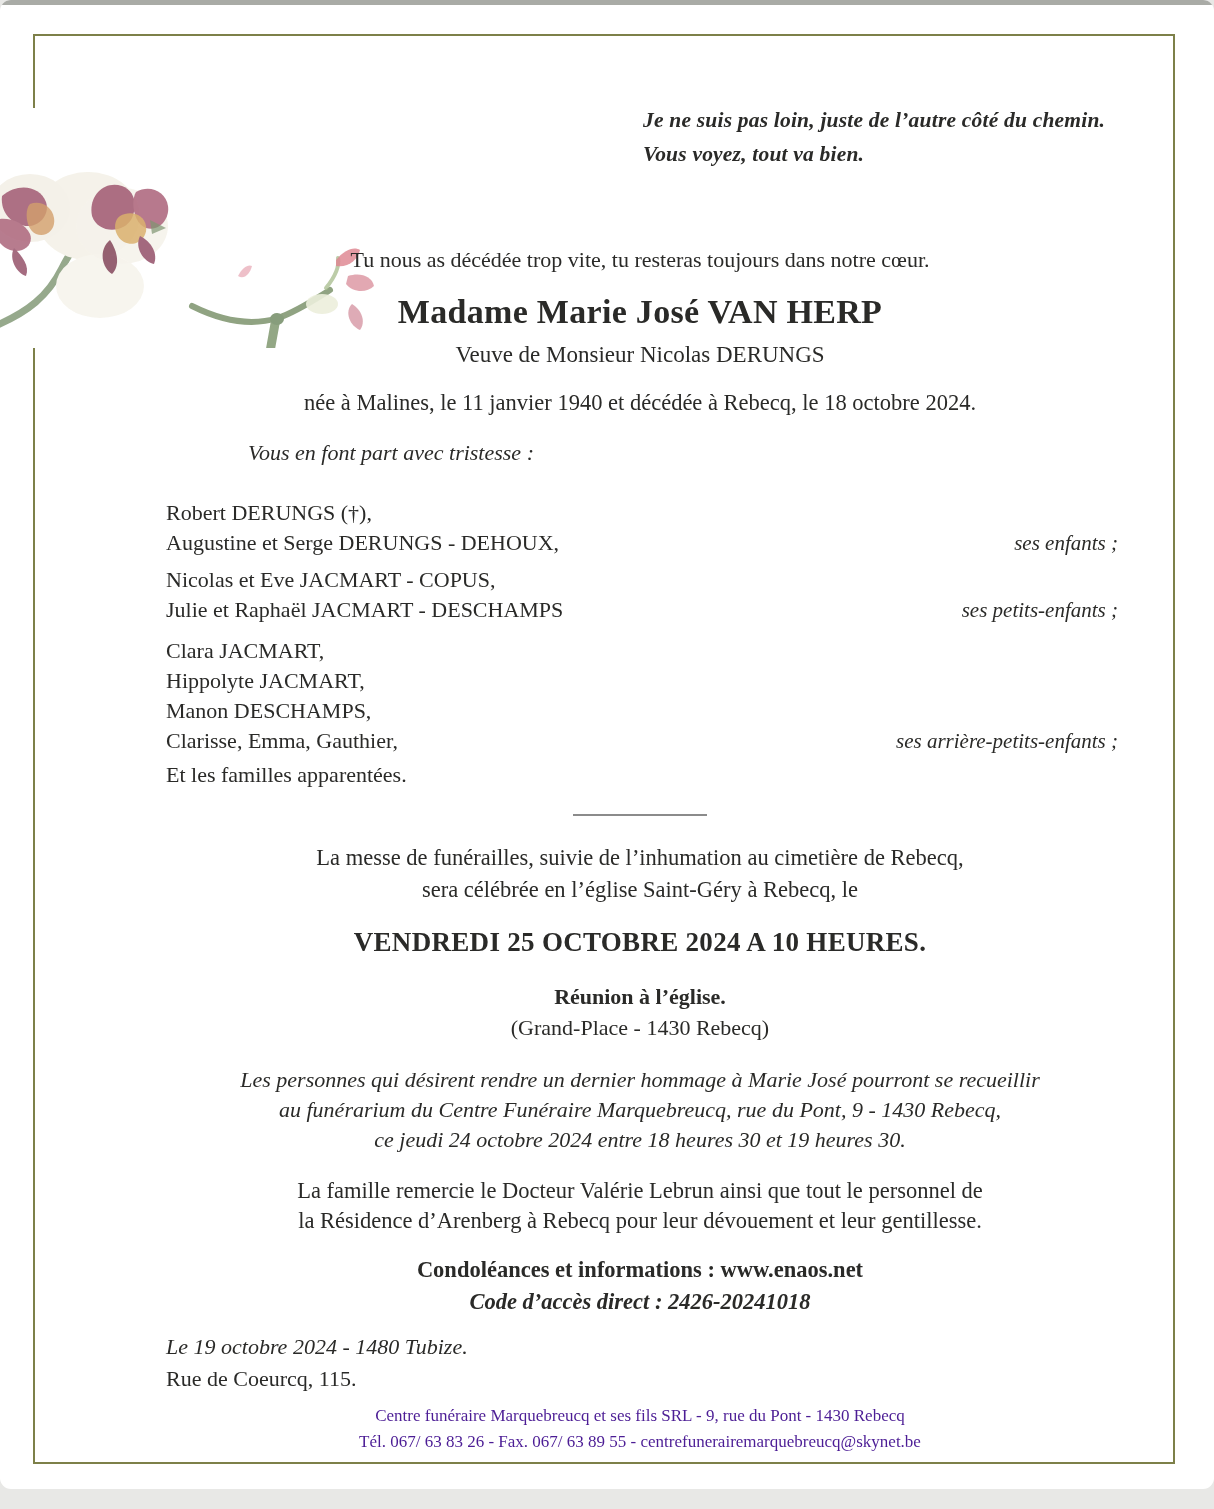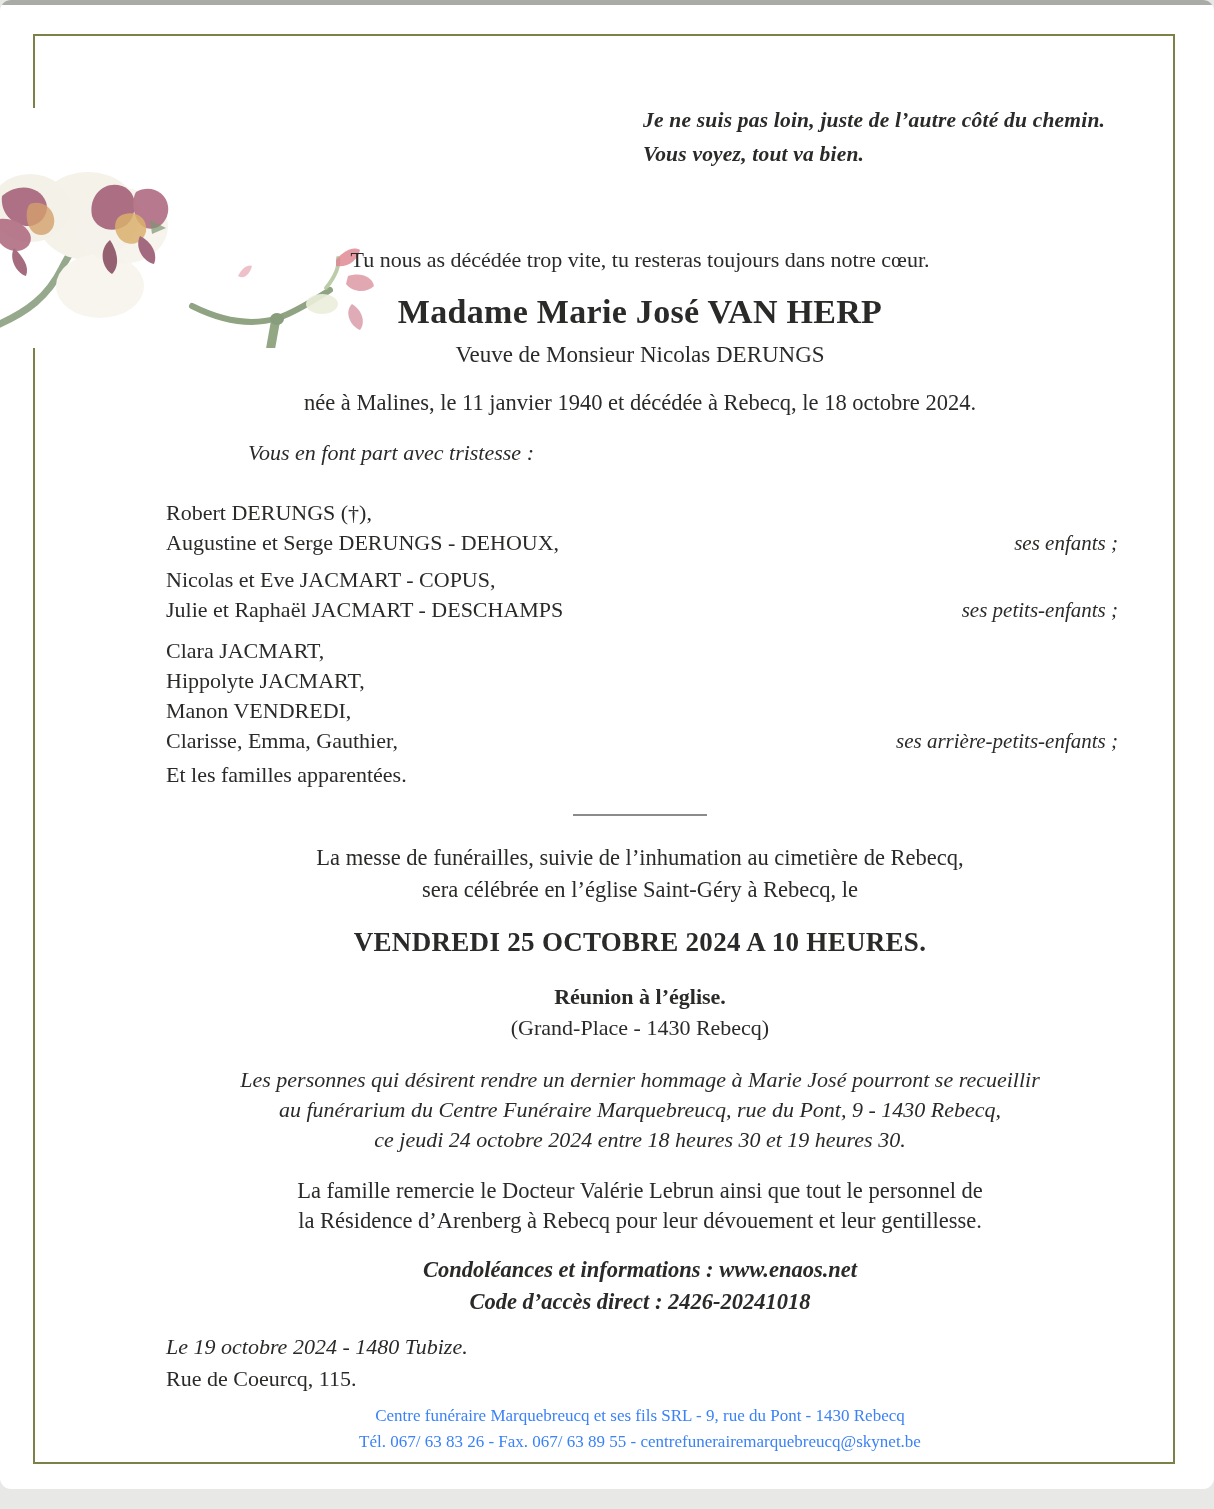--- a/index.html
+++ b/index.html
@@ -47,26 +47,26 @@
   .mass2{top:877px;font-size:22.5px;}
   .bigdate{top:927px;font-size:27px;font-weight:bold;letter-spacing:.3px;}
   .reunion{top:984px;font-size:22px;font-weight:bold;}
   .place{top:1015px;font-size:22px;}
   .visit{font-size:22px;font-style:italic;}
   .v1{top:1067px;}
   .v2{top:1097px;}
   .v3{top:1127px;}
   .t1{top:1178px;font-size:22.5px;}
   .t2{top:1208px;font-size:22.5px;}
-  .condo{top:1257px;font-size:22.5px;font-weight:bold;font-style:italic;}
+  .condo{top:1257px;font-size:22.5px;font-weight:bold;}
   .code{top:1289px;font-size:22.5px;font-weight:bold;font-style:italic;}
   .issue{left:166px;font-size:22px;}
   .i1{top:1334px;font-style:italic;}
   .i2{top:1366px;}
-  .footer{font-size:17px;color:#3b82f6;}
+  .footer{font-size:17px;color:#4c1d95;}
   .f1{top:1406px;}
   .f2{top:1432px;}
   .orchid{left:0;top:108px;width:480px;height:240px;}
 </style>
 </head>
 <body>
 
 <div class="page">
 
   <div class="scan-strip"></div>
@@ -136,21 +136,21 @@
 
   <div class="abs fam-group g2">
     <div>Nicolas et Eve JACMART - COPUS,</div>
     <div>Julie et Raphaël JACMART - DESCHAMPS</div>
     <span class="rel">ses petits-enfants ;</span>
   </div>
 
   <div class="abs fam-group g3">
     <div>Clara JACMART,</div>
     <div>Hippolyte JACMART,</div>
-    <div>Manon VENDREDI,</div>
+    <div>Manon DESCHAMPS,</div>
     <div>Clarisse, Emma, Gauthier,</div>
     <span class="rel">ses arrière-petits-enfants ;</span>
   </div>
 
   <div class="abs familles">Et les familles apparentées.</div>
 
   <div class="abs divider"></div>
 
   <div class="abs ctr mass1">La messe de funérailles, suivie de l’inhumation au cimetière de Rebecq,</div>
   <div class="abs ctr mass2">sera célébrée en l’église Saint-Géry à Rebecq, le</div>

